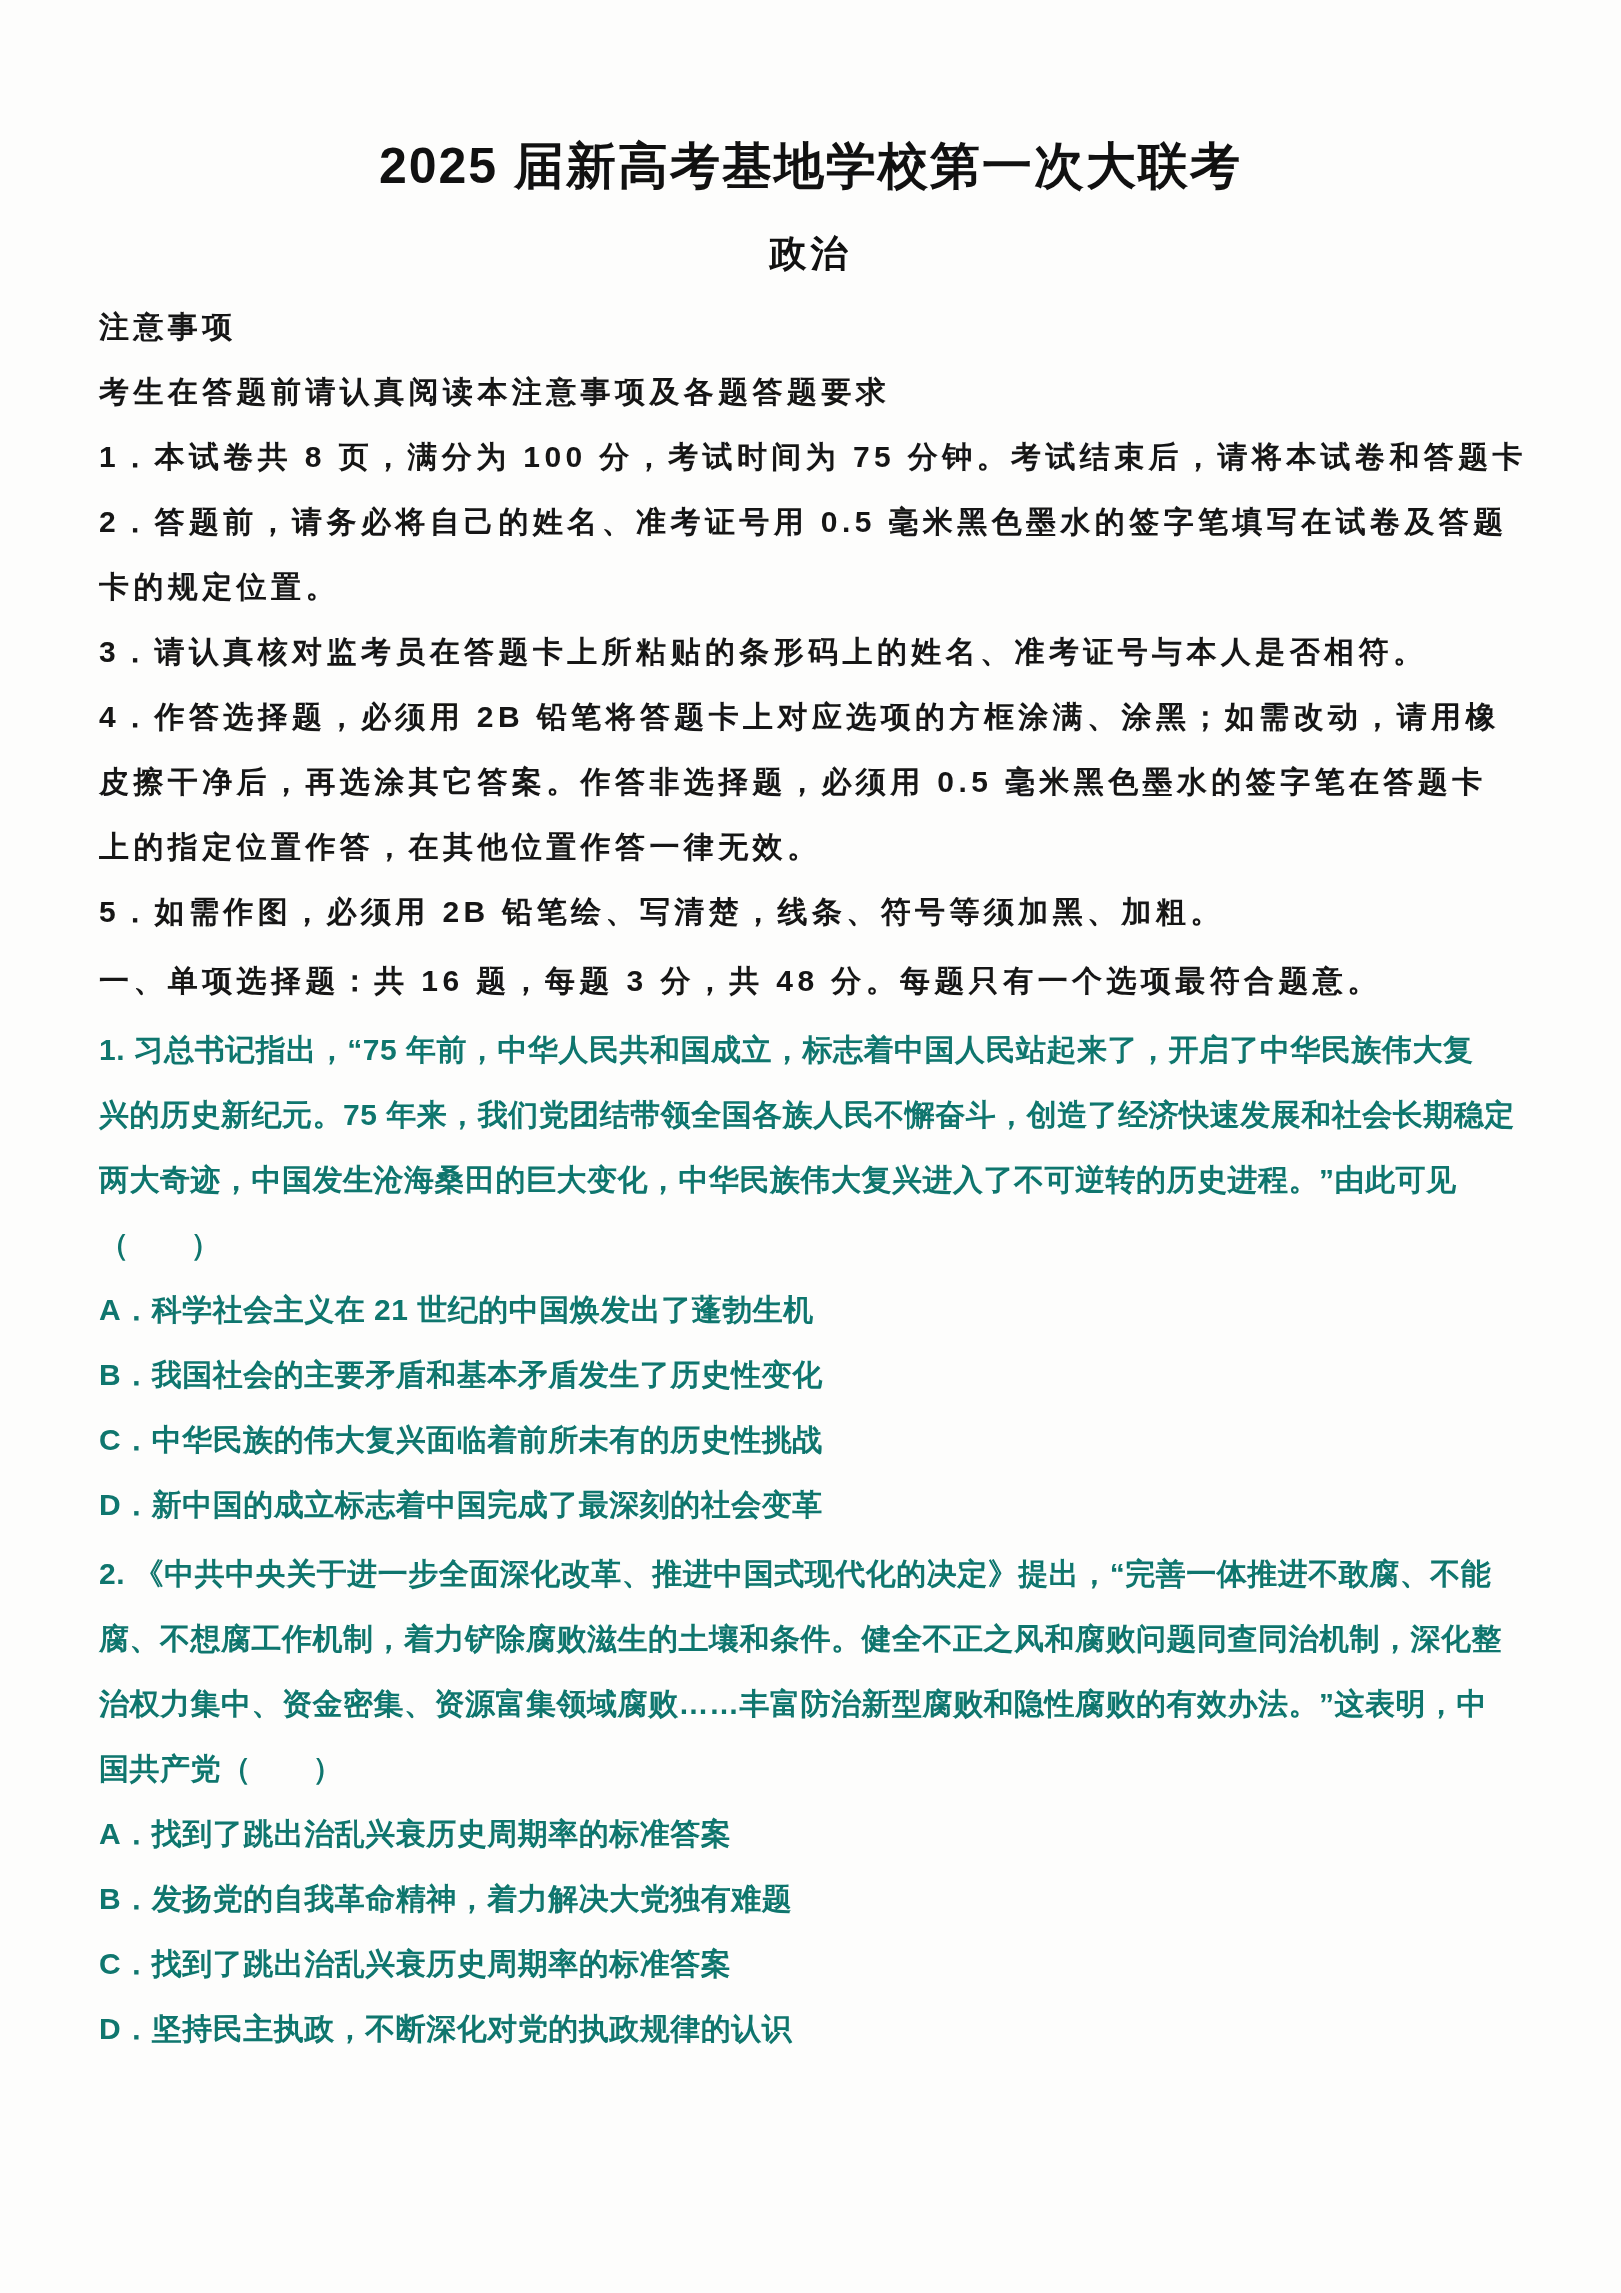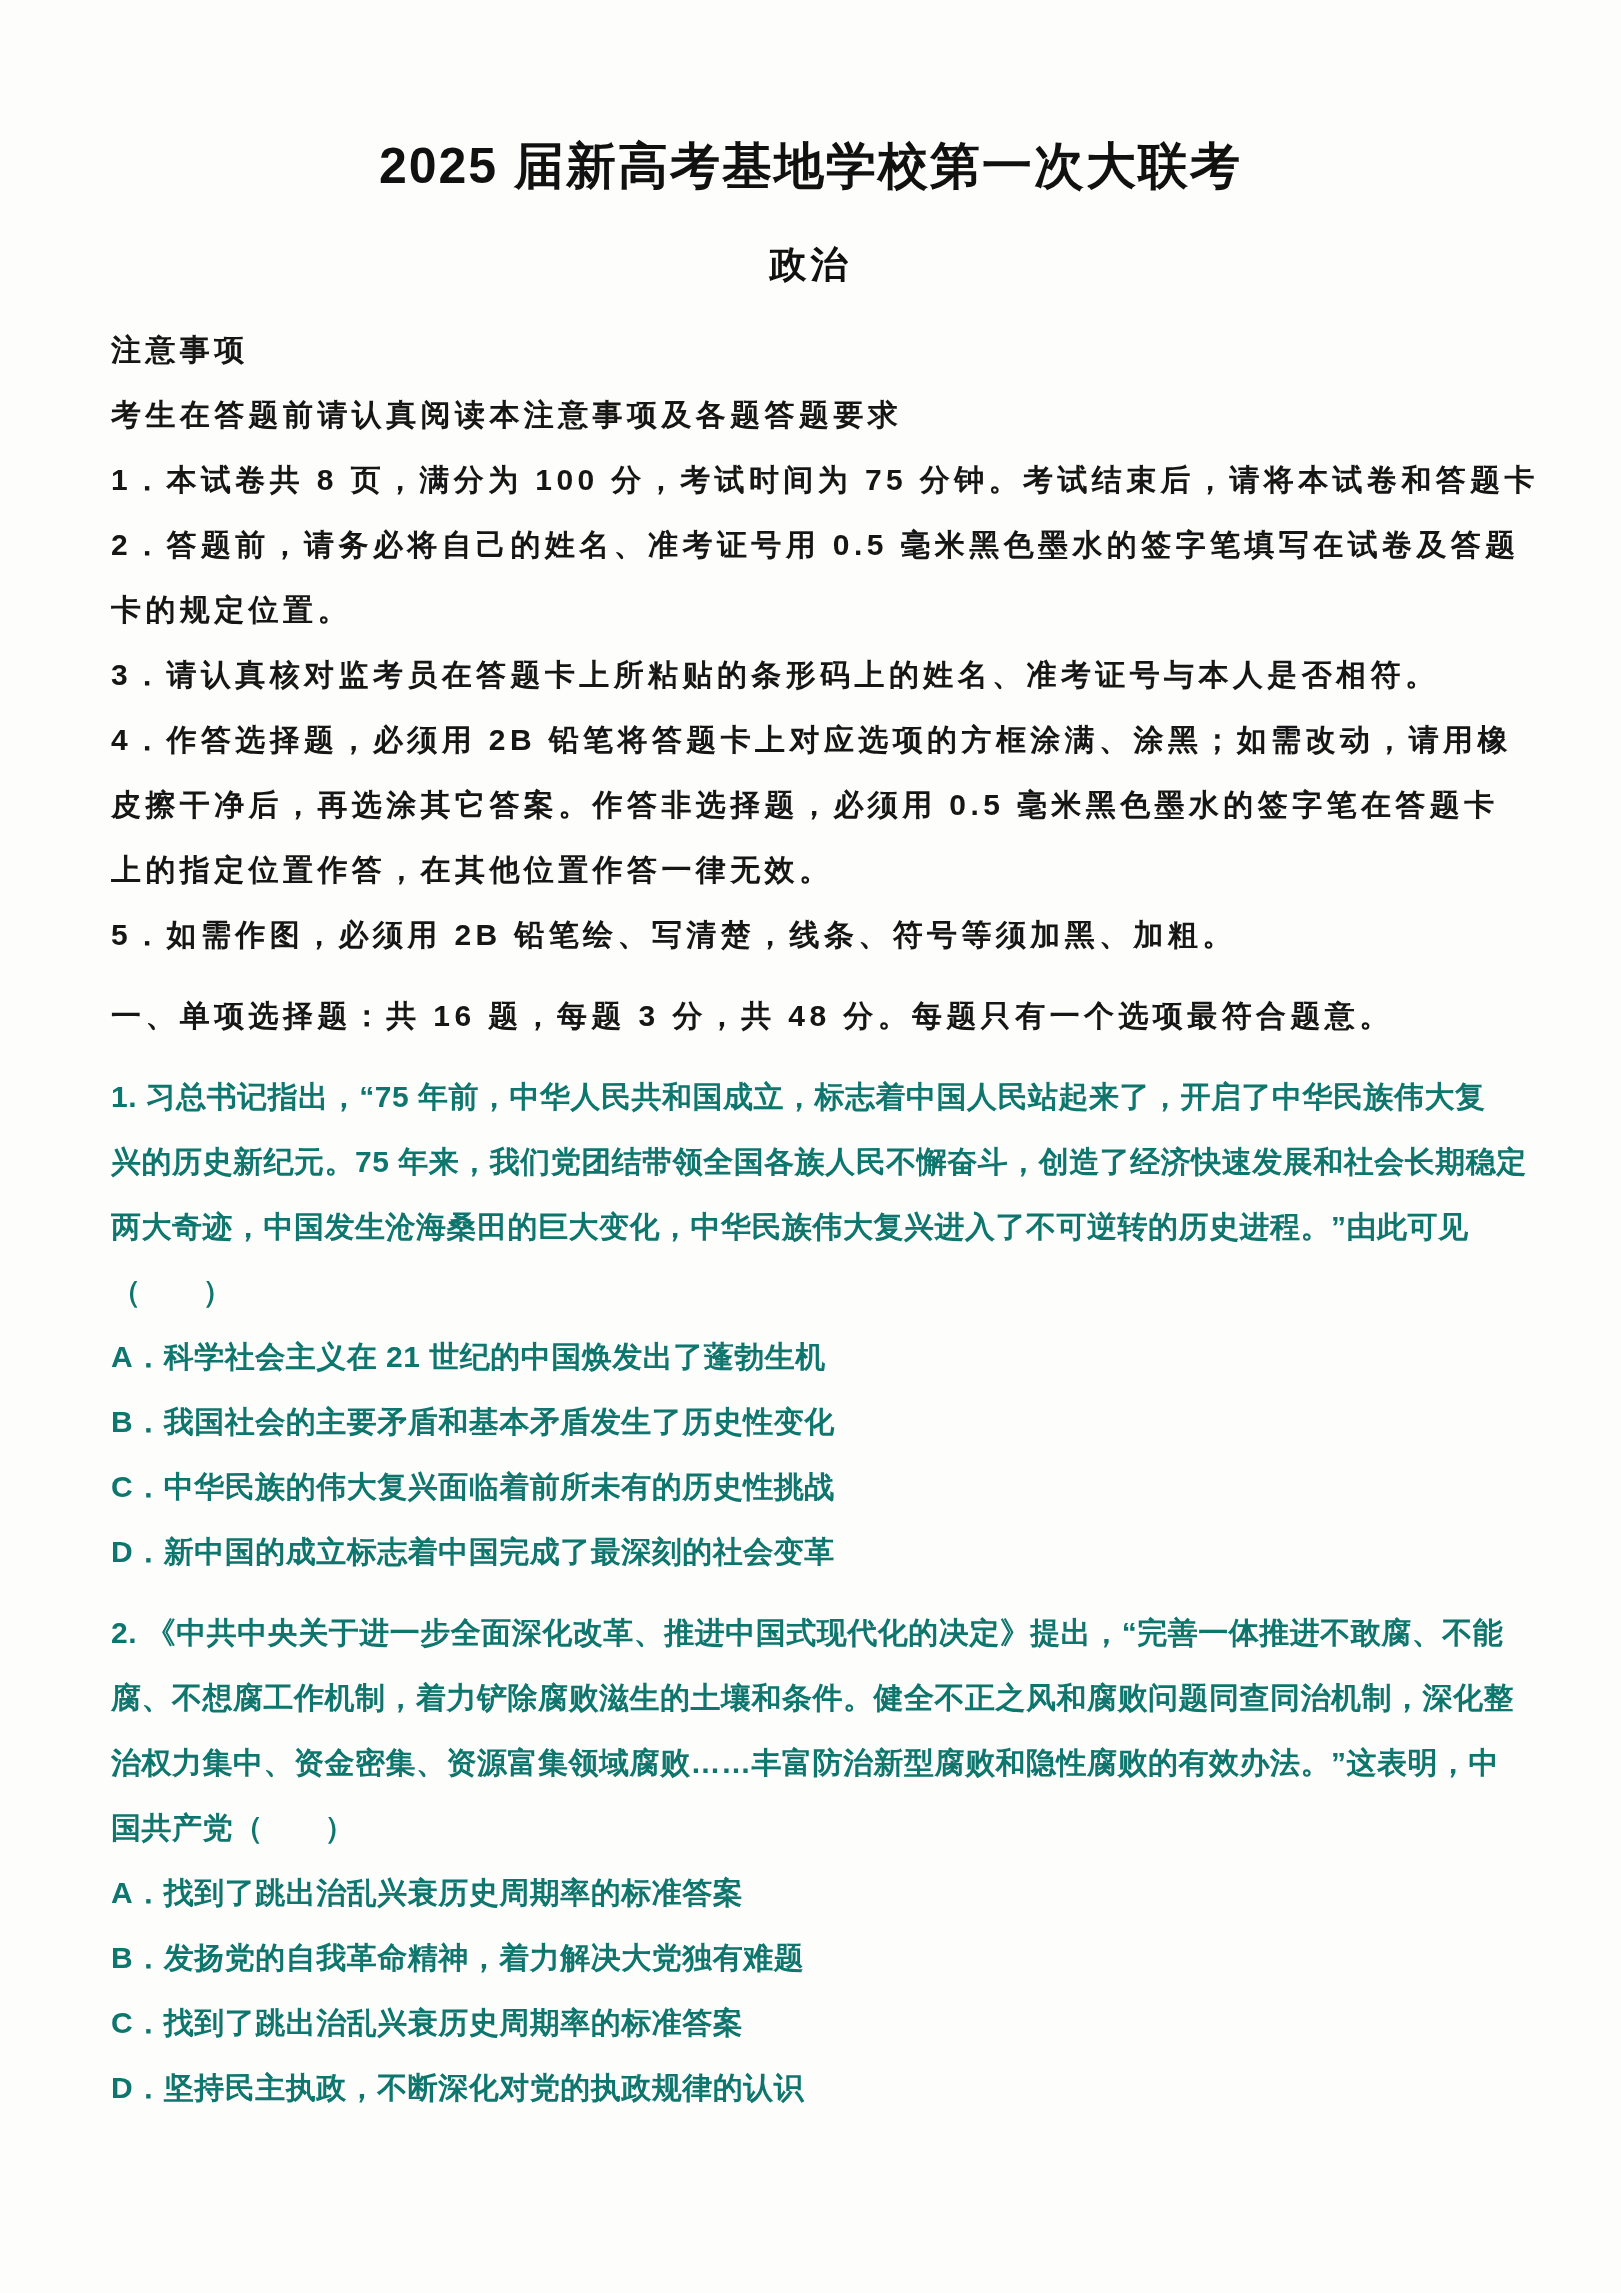--- a/index.html
+++ b/index.html
@@ -22,21 +22,21 @@
     font-size: 50px;
     font-weight: bold;
     line-height: 49px;
     letter-spacing: 2px;
     color: #111;
   }
   .subject {
     font-size: 37px;
     font-weight: bold;
     line-height: 43px;
-    margin-top: 52px;
+    margin-top: 41px;
     letter-spacing: 3.9px;
     color: #111;
   }
   .body {
     padding: 14.7px 78px 0 95px;
   }
   .line {
     font-size: 30px;
     line-height: 65px;
     white-space: nowrap;
@@ -45,21 +45,21 @@
   .bold {
     font-weight: bold;
     letter-spacing: 4.4px;
     color: #161616;
   }
   .q {
     font-weight: bold;
     letter-spacing: 0.5px;
     color: #0f766e;
   }
-  section, article { margin: 16px; padding: 0; }
+  section, article { margin: 4px; padding: 0; }
 </style>
 </head>
 <body>
 
 <div class="page">
 
   <header class="header">
     <div class="title">2025 届新高考基地学校第一次大联考</div>
     <div class="subject">政治</div>
   </header>

